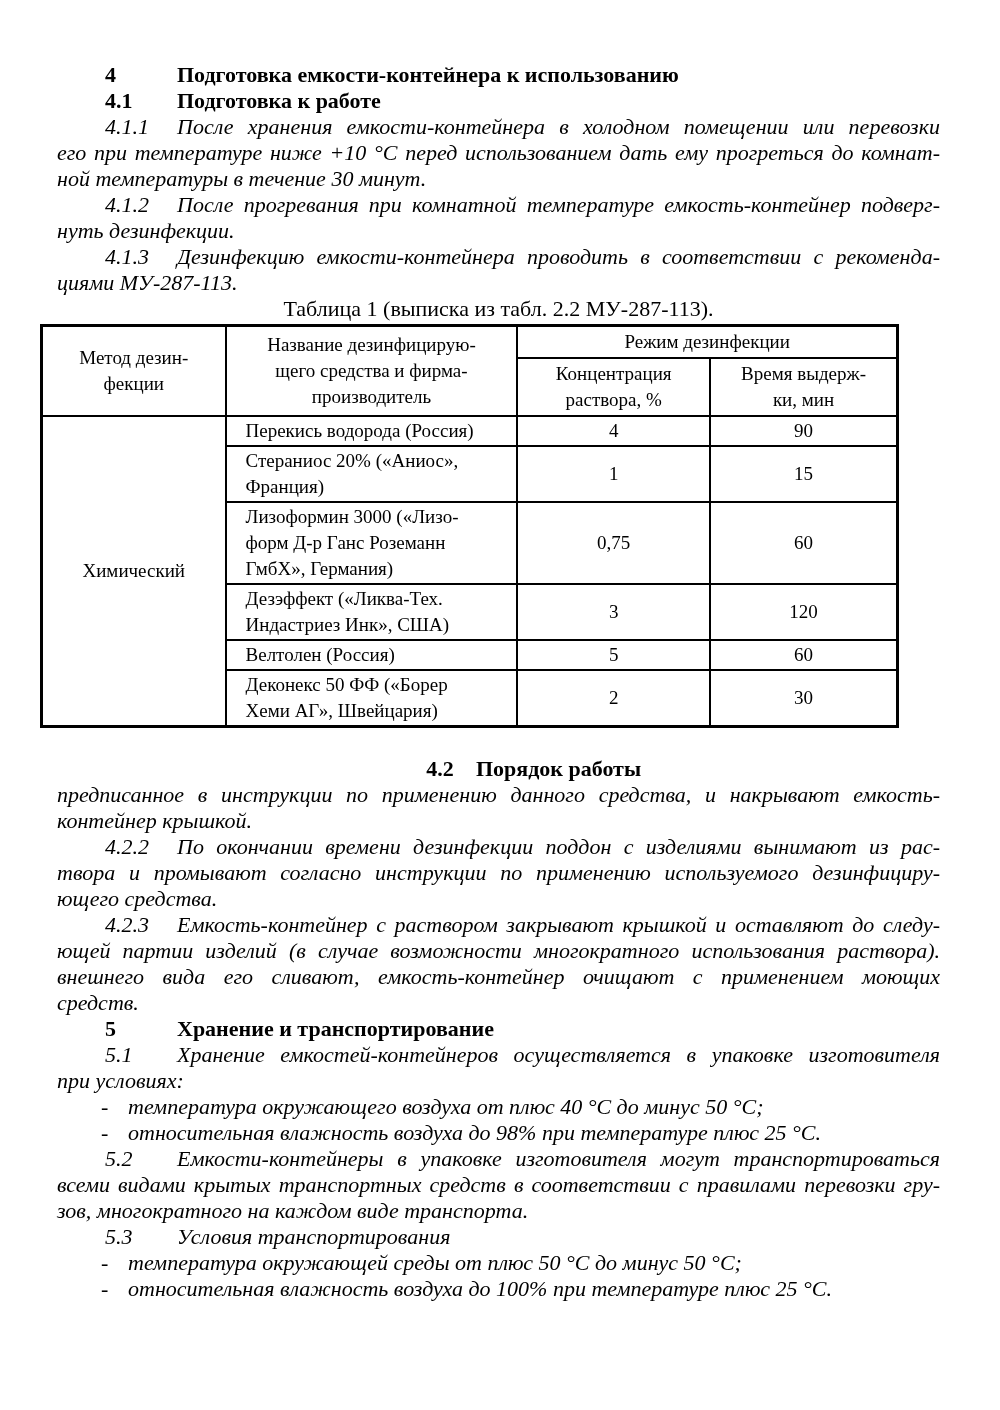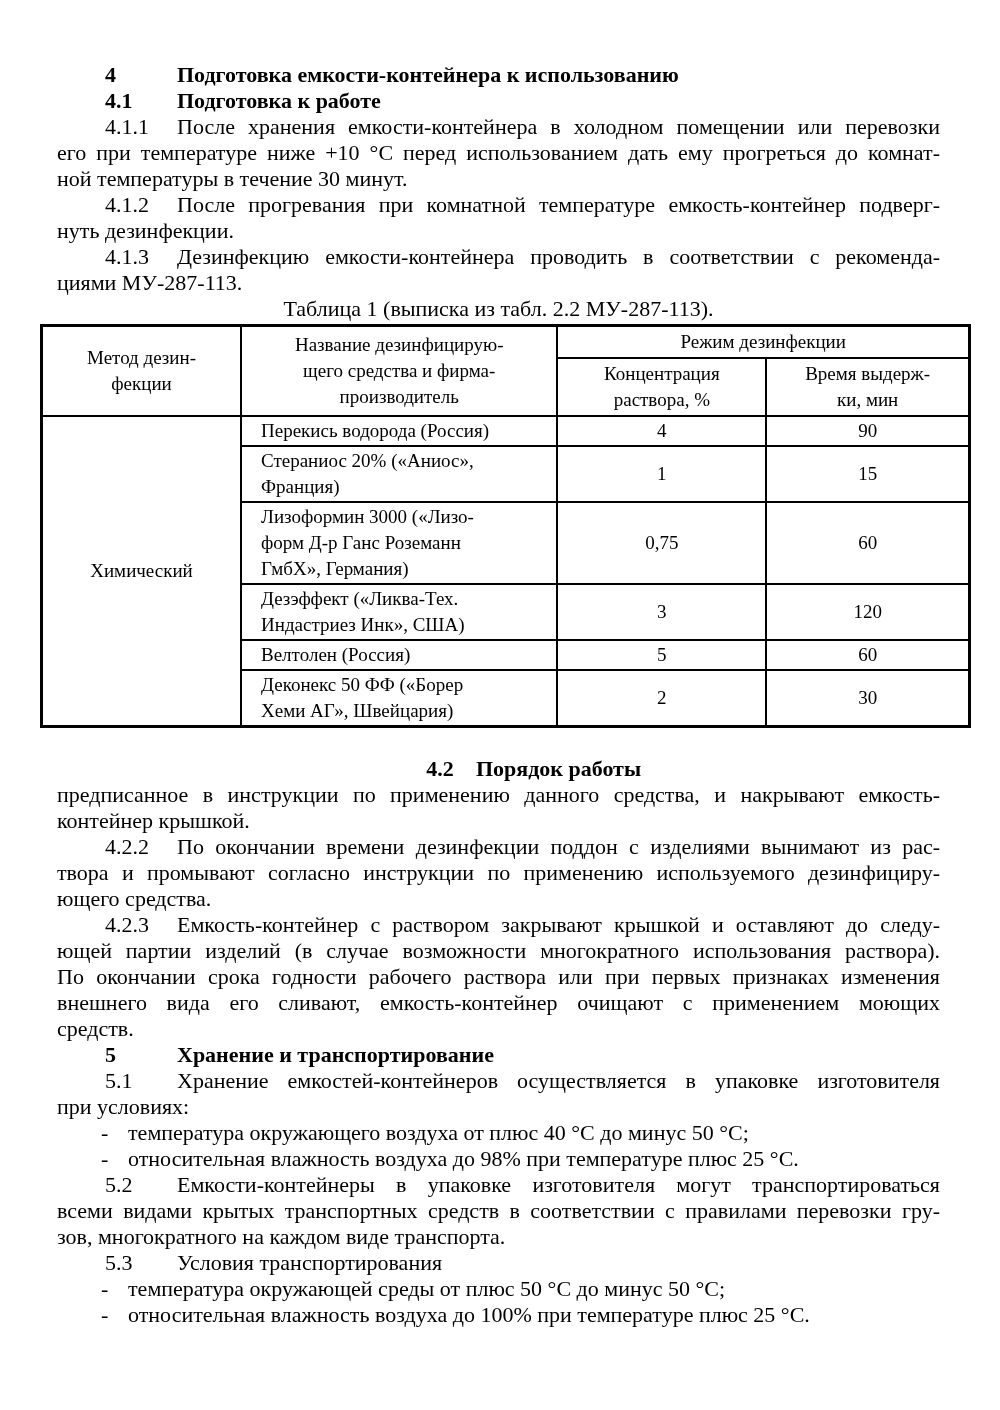--- a/index.html
+++ b/index.html
@@ -7,29 +7,29 @@
     width:1000px;height:1410px;overflow:hidden;
     background:#ffffff;color:#000000;
     font-family:"Liberation Serif","DejaVu Serif",serif;
     font-size:19px;line-height:26px;
   }
   .page{padding:62px 60px 0 57px;}
   p,h1{margin:0;padding:0;font-size:22px;line-height:26px;}
   .hline{font-weight:700;padding-left:48px;}
   .hline .num{font-weight:700;}
   .mt{margin-top:28px;text-align:center;}
-  .line{display:block;}
+  .line{display:block;font-style:italic;}
   .ind{padding-left:48px;}
   .j{text-align:justify;text-align-last:justify;}
   .num{display:inline-block;width:72px;}
   .bullet{padding-left:44px;}
   .dash{display:inline-block;width:27px;}
   .caption{text-align:center;}
   table.dtable{
-    width:931px;margin:2px 0 0 -17px;
+    width:859px;margin:2px 0 0 -17px;
     border-collapse:collapse;table-layout:fixed;
     border:3px solid #000;
   }
   .dtable td,.dtable th{
     border:2px solid #000;
     font-weight:normal;font-size:19px;
     vertical-align:middle;
   }
   .dtable th{line-height:26px;text-align:center;white-space:pre-line;padding:2px 4px;}
   .dtable td{line-height:26px;padding:1px 19px;}
@@ -137,21 +137,20 @@
 
   <p class="para">
     <span class="line j ind"><span class="num">4.2.2</span><span>По окончании времени дезинфекции поддон с изделиями вынимают из рас-</span></span>
     <span class="line j">твора и промывают согласно инструкции по применению используемого дезинфициру-</span>
     <span class="line">ющего средства.</span>
   </p>
 
   <p class="para">
     <span class="line j ind"><span class="num">4.2.3</span><span>Емкость-контейнер с раствором закрывают крышкой и оставляют до следу-</span></span>
     <span class="line j">ющей партии изделий (в случае возможности многократного использования раствора).</span>
-    <span class="line j">По окончании срока годности рабочего раствора или при первых признаках изменения</span>
     <span class="line j">внешнего вида его сливают, емкость-контейнер очищают с применением моющих</span>
     <span class="line">средств.</span>
   </p>
 
   <h1 class="hline"><span class="num">5</span><span>Хранение и транспортирование</span></h1>
 
   <p class="para">
     <span class="line j ind"><span class="num">5.1</span><span>Хранение емкостей-контейнеров осуществляется  в упаковке изготовителя</span></span>
     <span class="line">при условиях:</span>
   </p>

